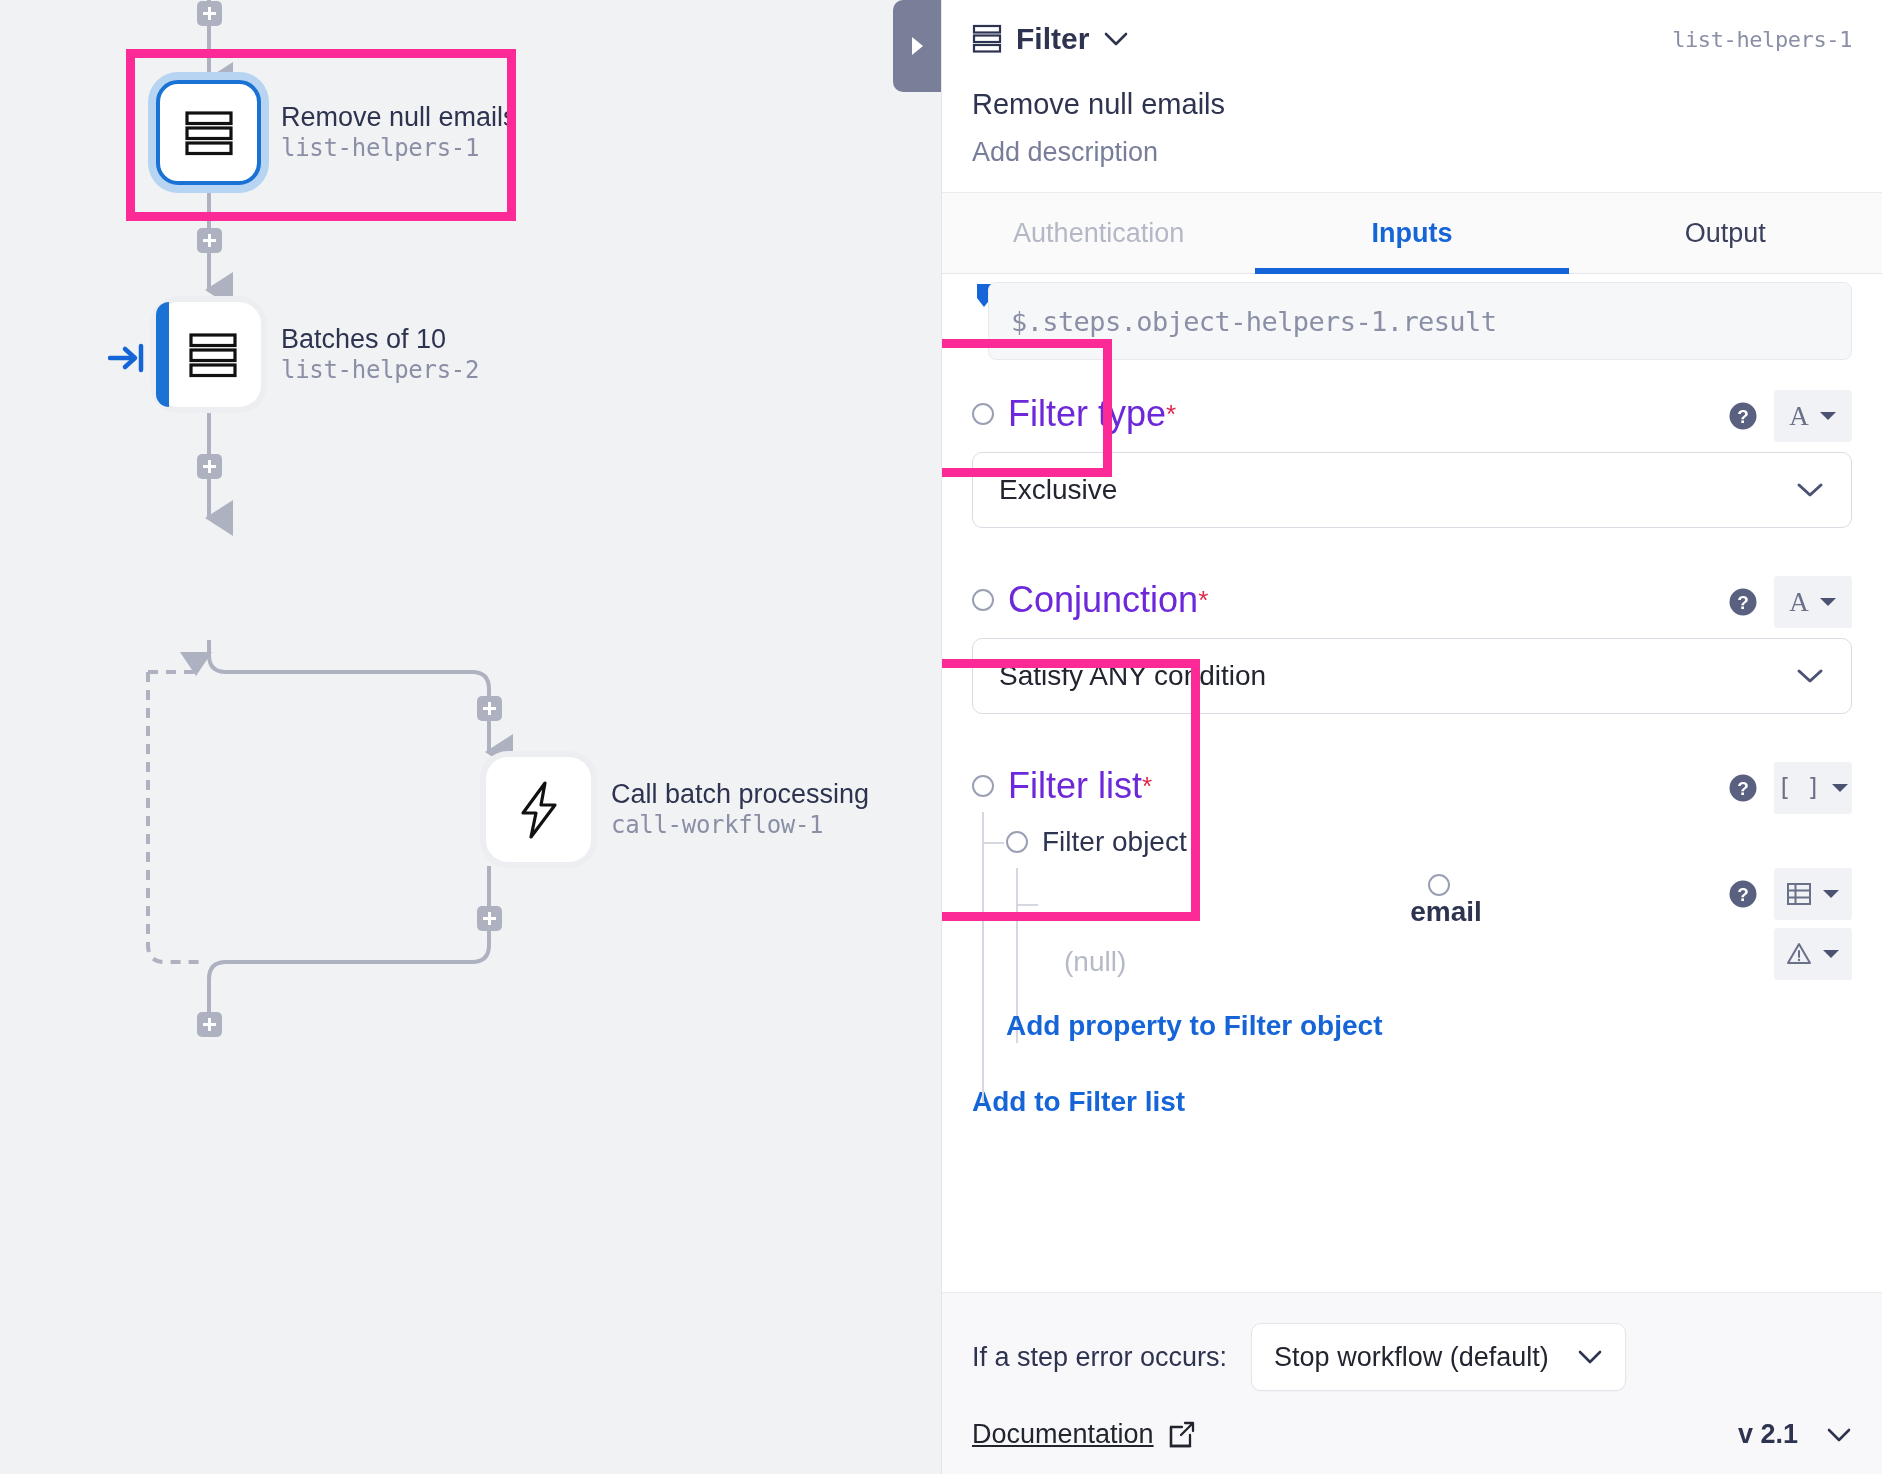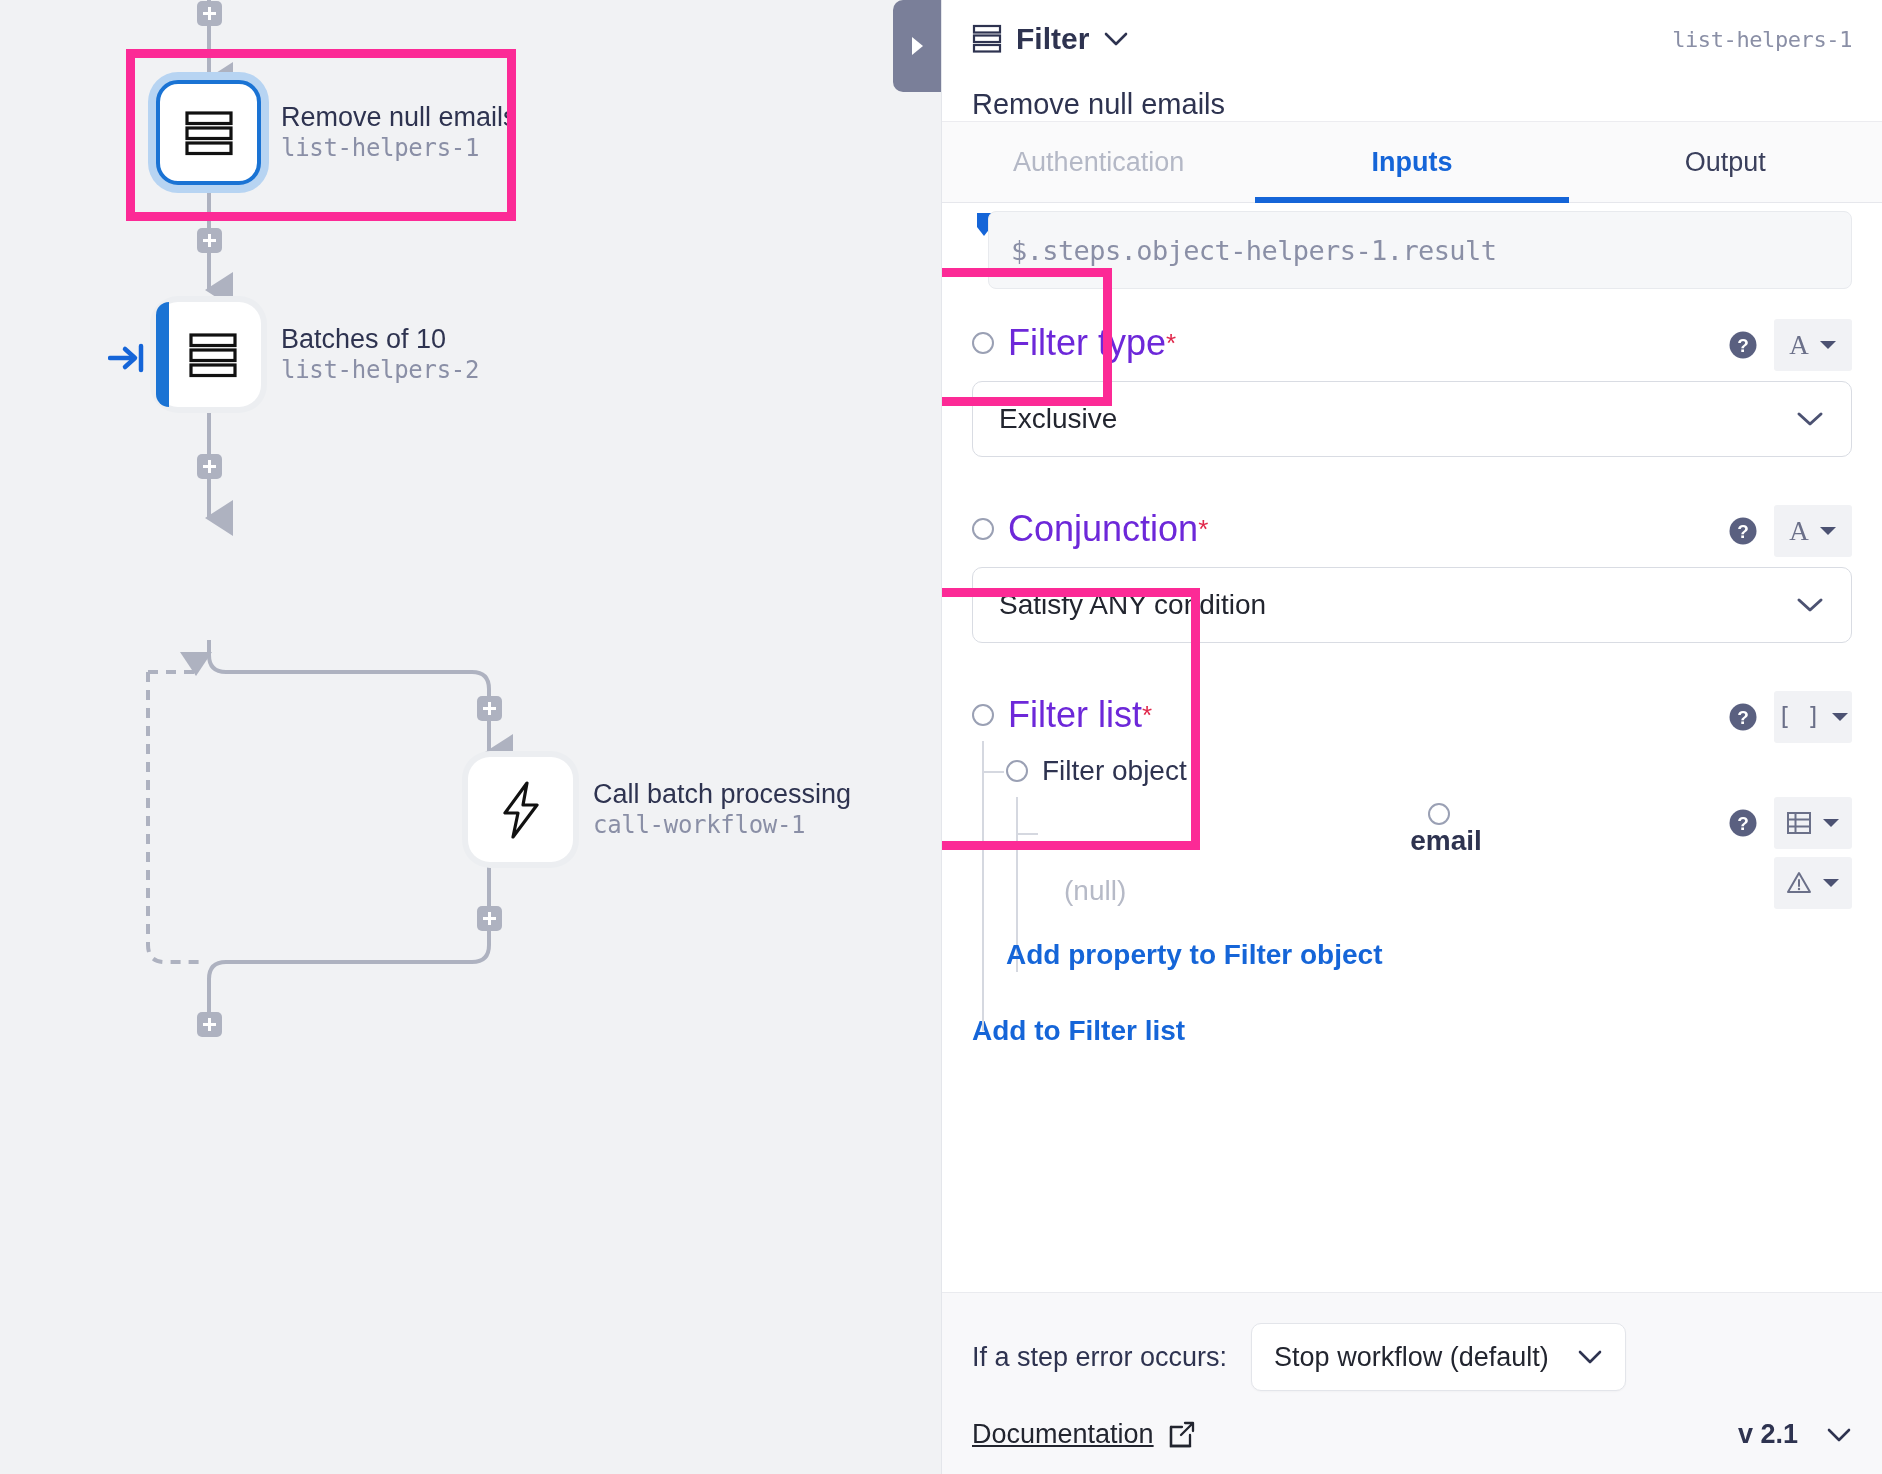--- a/index.html
+++ b/index.html
@@ -369,21 +369,21 @@
 
     <div class="enter-arrow" style="left:108px; top:340px;">
       <svg width="40" height="36" viewBox="0 0 40 36">
         <path d="M2 18 H26" stroke="#1565d8" stroke-width="4.5" stroke-linecap="round"></path>
         <path d="M17 9 L27 18 L17 27" stroke="#1565d8" stroke-width="4.5" fill="none" stroke-linecap="round" stroke-linejoin="round"></path>
         <path d="M33 6 V30" stroke="#1565d8" stroke-width="4.5" stroke-linecap="round"></path>
       </svg>
     </div>
 
 
-    <div class="node" style="left:420px; top:757px;padding-left:48px;">
+    <div class="node" style="left:438px; top:757px;padding-left:48px;">
       <div class="node-icon">
         <svg width="56" height="62" viewBox="0 0 56 62">
           <path d="M34 4 L12 34 L25 34 L20 58 L44 26 L30 26 Z" fill="none" stroke="#111" stroke-width="3.2" stroke-linejoin="round"></path>
         </svg>
       </div>
       <div class="node-labels">
         <div class="node-title">Call batch processing</div>
         <div class="node-sub">call-workflow-1</div>
       </div>
     </div>
@@ -408,20 +408,21 @@
         </svg>
         <div class="ph-title">Filter</div>
         <div class="ph-caret">
           <svg width="26" height="16" viewBox="0 0 26 16">
             <path d="M3 3 L13 13 L23 3" fill="none" stroke="#2e3350" stroke-width="2.6" stroke-linecap="round" stroke-linejoin="round"></path>
           </svg>
         </div>
         <div class="ph-id">list-helpers-1</div>
       </div>
       <div class="ph-name">Remove null emails</div>
+      <div class="ph-desc">Add description</div>
     </div>
 
     <div class="tabs">
       <div class="tab">Authentication</div>
       <div class="tab active">Inputs</div>
       <div class="tab plain">Output</div>
     </div>
 
     <div class="panel-body">
 

